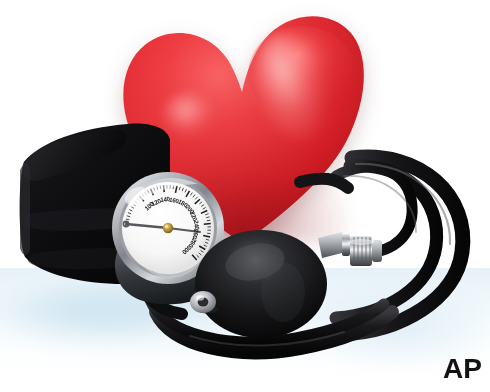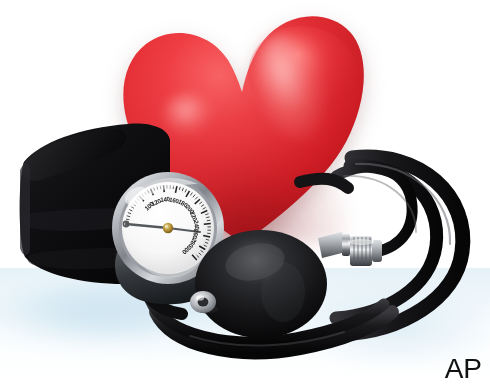--- a/index.html
+++ b/index.html
@@ -151,21 +151,21 @@
     height: 64px;
   }
 
   
   #ap-watermark {
     position: absolute;
     right: 8px;
     bottom: 9px;
     font-family: "Liberation Sans", sans-serif;
     font-size: 28px;
-    font-weight: 400;
+    font-weight: 700;
     color: #121212;
     letter-spacing: 0px;
     line-height: 1;
     user-select: none;
   }
 </style>
 </head>
 <body>
 
 <div id="photo-stage">

